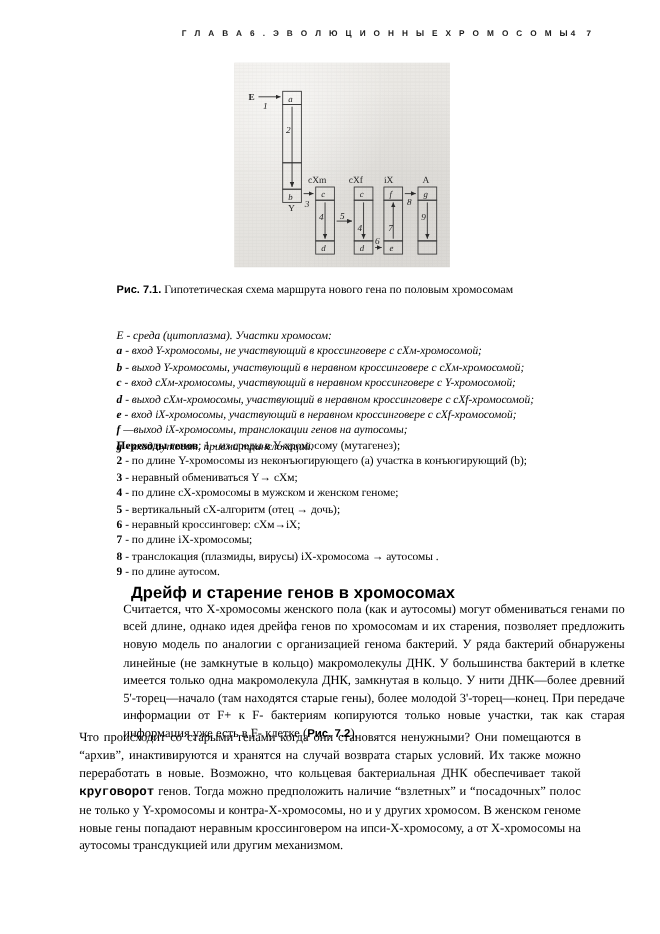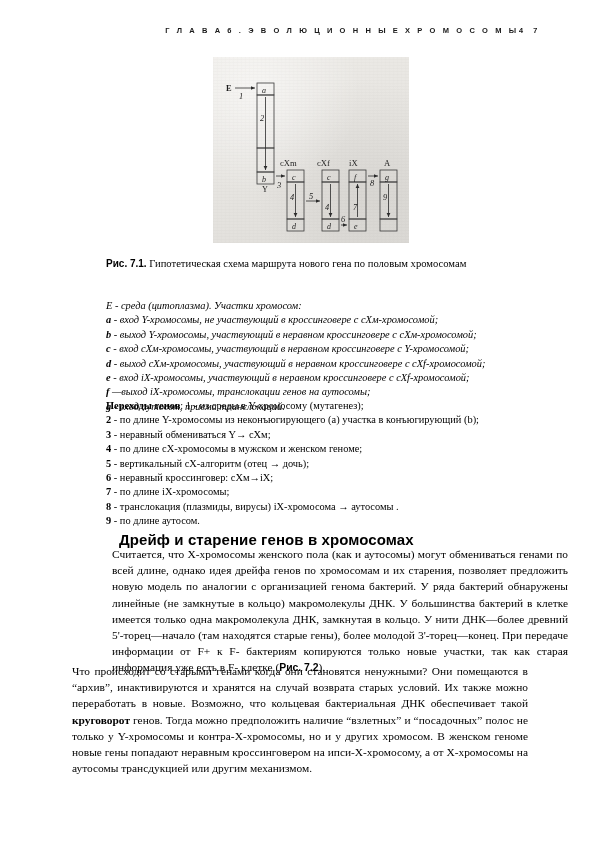--- a/index.html
+++ b/index.html
@@ -133,21 +133,21 @@
     position: absolute;
     left: 72px;
     width: 456px;
     font-size: 11.4px;
     line-height: 16.2px;
     text-align: justify;
     text-justify: inter-word;
   }
   .para.p1 { top: 546px; margin-left: 40px; }
   .para.p2 { top: 663px; }
-  .para b { font-weight: bold; }
+  .para b { font-weight: bold; font-family: Liberation Mono, monospace; }
   .ref-bold {
     font-family: "Liberation Sans", sans-serif;
     font-weight: bold;
     font-size: 10.4px;
   }
 </style>
 </head>
 <body>
 
 <div class="page">

